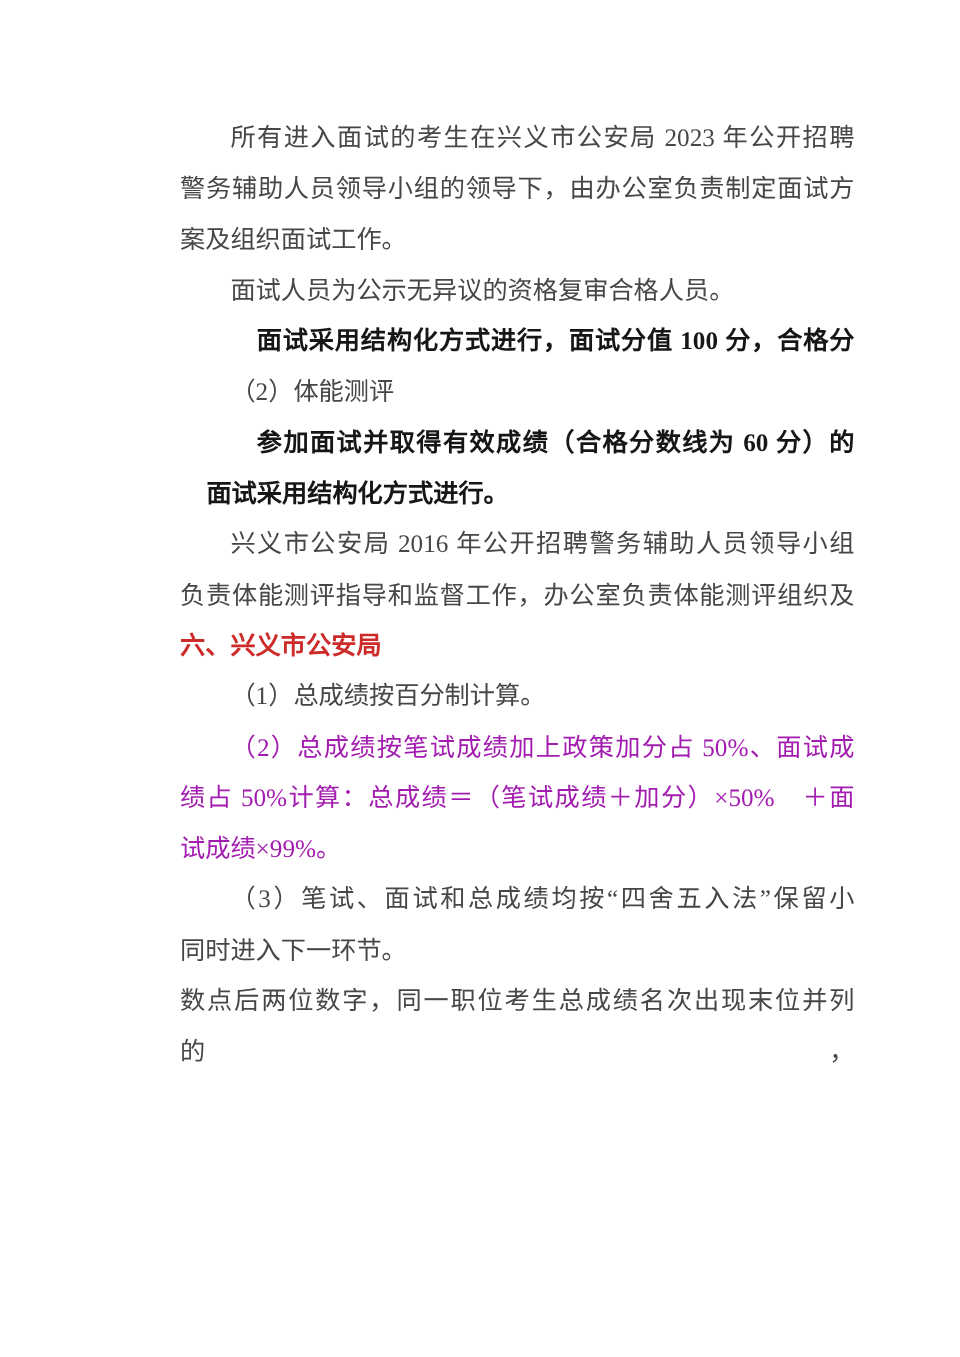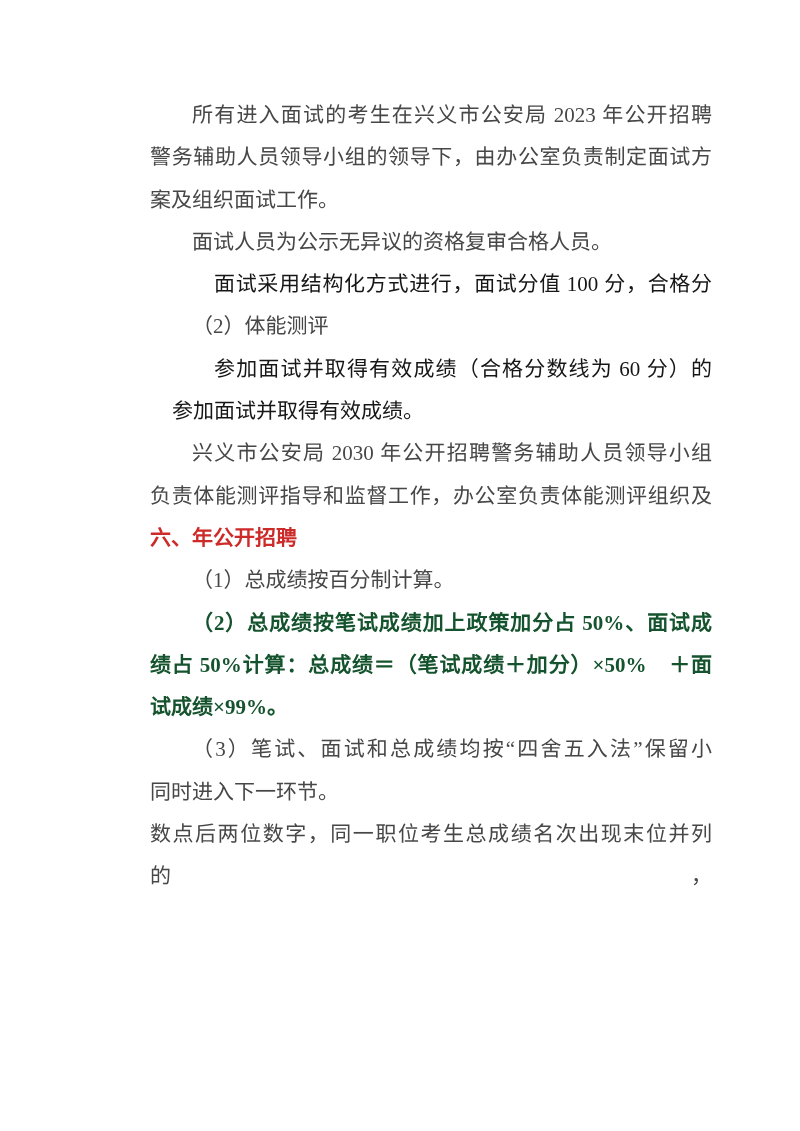--- a/index.html
+++ b/index.html
@@ -25,26 +25,26 @@
   .line { text-align: justify; }
   
   .jl { text-align-last: justify; }
   
   .ll { text-align-last: left; }
   
   .fi { text-indent: 42px; }
   
   .p-bold-indent {
     margin-left: 22px;
-    font-weight: 400;
+    font-weight: 700;
     color: #161616;
   }
   .p-bold {
-    font-weight: 700;
-    color: #14532d;
+    font-weight: 400;
+    color: #a21caf;
   }
   .p-heading {
     font-weight: 700;
   }
 </style>
 </head>
 <body>
 
 <div class="page">
   <div class="content">
@@ -62,30 +62,30 @@
     <div class="para p-bold-indent">
       <div class="line jl fi">面试采用结构化方式进行，面试分值 100 分，合格分</div>
     </div>
 
     <div class="para">
       <div class="line ll fi">（2）体能测评</div>
     </div>
 
     <div class="para p-bold-indent">
       <div class="line jl fi">参加面试并取得有效成绩（合格分数线为 60 分）的</div>
-      <div class="line ll">参加面试并取得有效成绩。</div>
+      <div class="line ll">面试采用结构化方式进行。</div>
     </div>
 
     <div class="para">
-      <div class="line jl fi">兴义市公安局 2030 年公开招聘警务辅助人员领导小组</div>
+      <div class="line jl fi">兴义市公安局 2016 年公开招聘警务辅助人员领导小组</div>
       <div class="line jl">负责体能测评指导和监督工作，办公室负责体能测评组织及</div>
     </div>
 
     <div class="para p-heading" id="section-heading" style="color: rgb(204, 43, 41);">
-      <div class="line ll">六、年公开招聘</div>
+      <div class="line ll">六、兴义市公安局</div>
     </div>
 
     <div class="para">
       <div class="line ll fi">（1）总成绩按百分制计算。</div>
     </div>
 
     <div class="para p-bold">
       <div class="line jl fi">（2）总成绩按笔试成绩加上政策加分占 50%、面试成</div>
       <div class="line jl">绩占 50%计算：总成绩＝（笔试成绩＋加分）×50%　＋面</div>
       <div class="line ll">试成绩×99%。</div>

